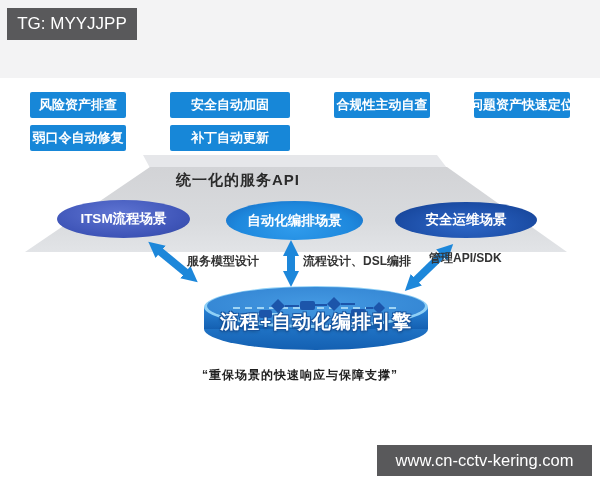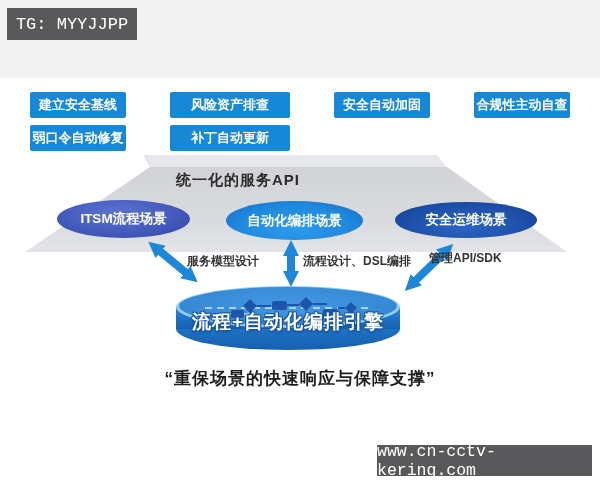--- a/index.html
+++ b/index.html
@@ -1,19 +1,19 @@
 <!DOCTYPE html>
 <html><head>
 <meta charset="utf-8">
 <style>
   html,body{margin:0;padding:0;background:#ffffff;}
   .page{position:relative;width:600px;height:480px;background:#ffffff;overflow:hidden;
         font-family:"Liberation Sans","DejaVu Sans",sans-serif;}
   .top-strip{position:absolute;left:0;top:0;width:600px;height:78px;background:#f3f3f4;}
-  .badge{background:#59595b;color:#fff;display:flex;align-items:center;justify-content:center;font-family:Liberation Mono, monospace;}
+  .badge{background:#59595b;color:#fff;display:flex;align-items:center;justify-content:center;}
   .badge-top{position:absolute;left:7px;top:8px;width:130px;height:32px;font-size:17px;}
   .badge-bottom{position:absolute;left:377px;top:445px;width:215px;height:31px;font-size:16.5px;}
 
   .caps{position:absolute;left:30px;top:92px;width:540px;display:grid;
         grid-template-columns:96px 120px 96px 96px;column-gap:44px;row-gap:7px;}
   .cap{height:26px;background:#1787d8;color:#fff;font-size:13px;font-weight:bold;
        display:flex;align-items:center;justify-content:center;border-radius:2px;
        padding:0 4px;white-space:nowrap;}
 
   .platform-top{position:absolute;left:25px;top:155px;width:542px;height:13px;
@@ -33,43 +33,43 @@
        background:radial-gradient(ellipse at 50% 70%,#2f9bec 0%,#1e88dd 60%,#1566bd 100%);}
   .scene3{left:395px;top:202px;width:142px;height:36px;
        background:radial-gradient(ellipse at 50% 65%,#2c66c6 0%,#1d4fa8 60%,#123f90 100%);}
 
   .arrow-svg{position:absolute;}
   .conn-label{position:absolute;font-size:12px;font-weight:bold;color:#333;white-space:nowrap;}
   .conn1{left:187px;top:253px;}
   .conn2{left:303px;top:253px;}
   .conn3{left:429px;top:250px;}
 
-  .engine{position:absolute;left:175px;top:284px;width:226px;height:68px;}
+  .engine{position:absolute;left:203px;top:284px;width:226px;height:68px;}
   .engine-label{position:absolute;left:0;right:0;top:25px;text-align:center;
        font-size:19px;font-weight:bold;color:#fff;letter-spacing:1px;white-space:nowrap;
        text-shadow:-1px -1px 0 #17549e,1px -1px 0 #17549e,-1px 1px 0 #17549e,
                    1px 1px 0 #17549e,0 2px 3px rgba(0,0,0,.25);}
 
   .caption{position:absolute;left:0;top:367px;width:600px;text-align:center;
-       font-size:17px;font-weight:bold;color:#1e1e1e;letter-spacing:1px;}
+       font-size:12px;font-weight:bold;color:#1e1e1e;letter-spacing:1px;}
 </style>
 </head>
 <body>
 
 <div class="page">
 
   <div class="top-strip"></div>
 
   <div class="badge badge-top">TG: MYYJJPP</div>
 
   <div class="caps">
-    <div class="cap">建立安全基线</div>
     <div class="cap">风险资产排查</div>
     <div class="cap">安全自动加固</div>
     <div class="cap">合规性主动自查</div>
+    <div class="cap">问题资产快速定位</div>
     <div class="cap">弱口令自动修复</div>
     <div class="cap">补丁自动更新</div>
   </div>
 
   <div class="platform-top"></div>
   <div class="platform"></div>
   <div class="api-label">统一化的服务API</div>
 
   <div class="scene scene1">ITSM流程场景</div>
   <div class="scene scene2">自动化编排场景</div>

